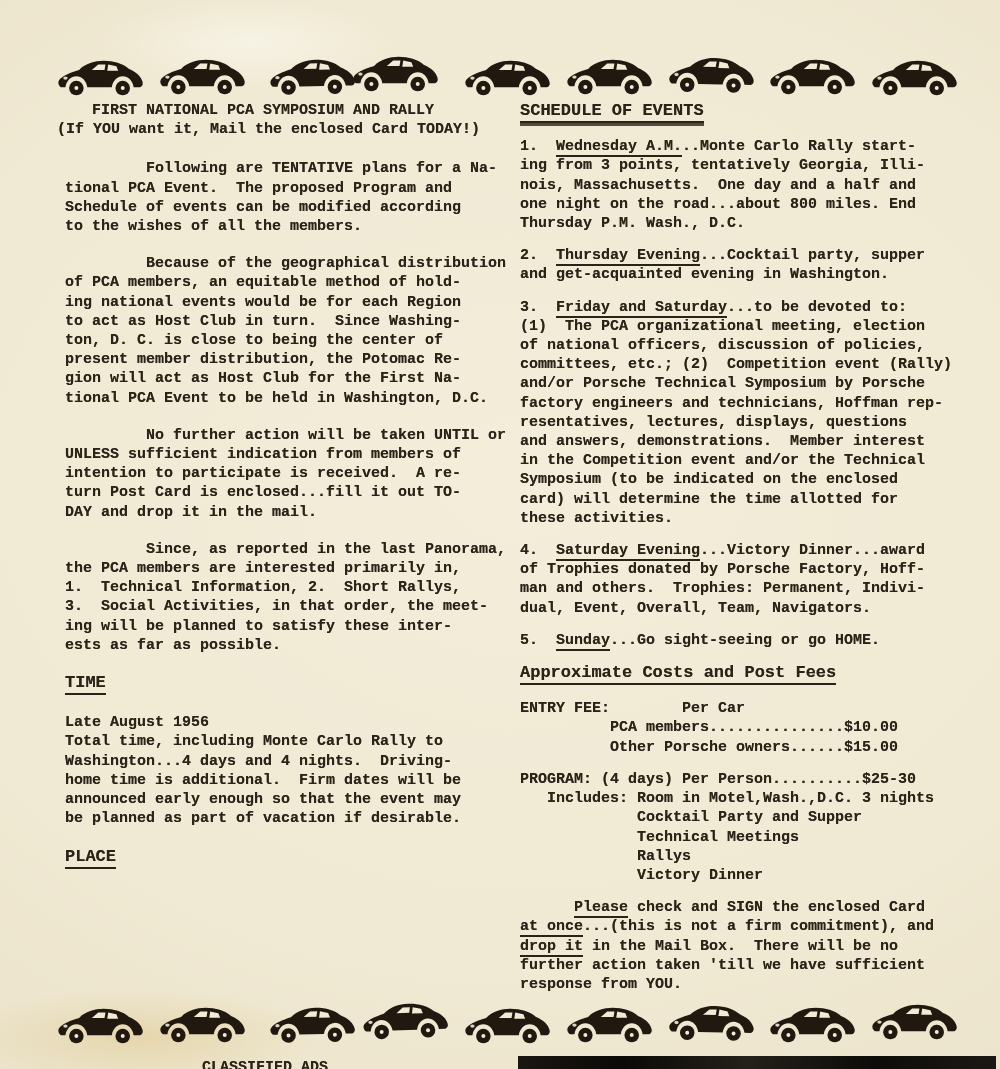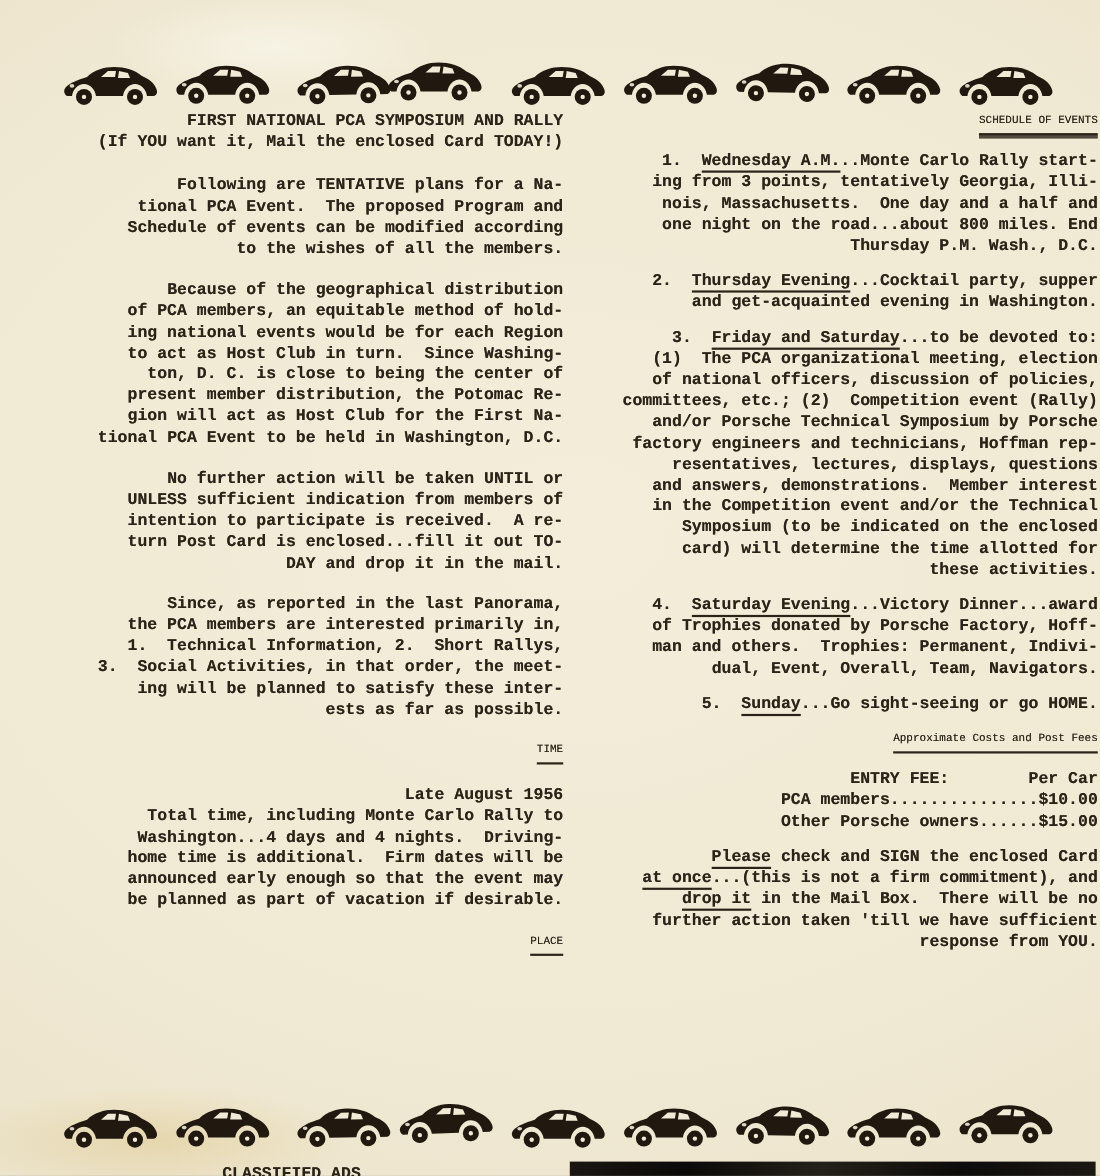--- a/index.html
+++ b/index.html
@@ -6,21 +6,20 @@
   .page {
     position:relative; width:1000px; height:1069px; overflow:hidden;
     background:
       radial-gradient(ellipse 260px 70px at 14% 97%, rgba(202,160,56,0.22), transparent 70%),
       radial-gradient(ellipse 200px 60px at 25% 4%, rgba(255,255,250,0.45), transparent 75%),
       radial-gradient(ellipse 900px 700px at 52% 45%, #f3edda 0%, #f0e9d3 70%, #ece4cc 100%);
     color:#2b2318;
     font-family:"Liberation Mono","DejaVu Sans Mono",monospace;
     font-size:15px; line-height:19.2px; font-weight:700;
     text-shadow:0 0 0.6px rgba(43,35,24,0.65);
-    text-align:right;
   }
   .car-row { position:absolute; left:56px; right:42px; height:42px;
     display:flex; justify-content:space-between; align-items:flex-end; color:#211810; }
   .car-row-top { top:56px; }
   .car-row-bottom { top:1004px; }
   .car { width:88px; height:40px; flex:0 0 auto; }
   .car-row .car:nth-child(odd) { transform:translateY(1px); }
   .car-row .car:nth-child(3) { transform:translateX(8px) rotate(-1deg); }
   .car-row .car:nth-child(4) { transform:translateX(-10px) translateY(-3px); }
   .car-row .car:nth-child(7) { transform:translateY(-2px) rotate(1deg); }
@@ -31,21 +30,21 @@
   .col-left  { width:447px; margin-left:65px; }
   .col-right { width:478px; margin-left:8px; }
 
   .tw { white-space:pre-wrap; margin:0 0 18px 0; }
   .col-right .tw { margin-bottom:13px; }
 
   .title-block { margin-bottom:20px; white-space:pre; }
   .title-l1 { padding-left:27px; }
   .title-l2 { margin-left:-8px; }
 
-  h2 { font-size:10px; line-height:19.2px; font-weight:400; margin:0 0 18px 0; }
+  h2 { font-size:17px; line-height:19.2px; font-weight:700; margin:0 0 18px 0; }
   .col-right h2 { margin-bottom:14px; }
   h2 .hu { display:inline-block; border-bottom:2px solid currentColor; padding-bottom:1px; }
   h2.double .hu { box-shadow:0 3px 0 rgba(43,35,24,0.8); }
   .ul { border-bottom:2px solid currentColor; }
 
   .classified { position:absolute; top:1058px; left:202px; white-space:pre; }
   .photo-edge { position:absolute; top:1056px; left:518px; width:478px; height:13px;
     background:linear-gradient(90deg,#191613,#0c0a08 22%,#24211a 48%,#0e0c0a 74%,#1b1814);
   }
 </style>
@@ -159,20 +158,26 @@
 these activities.</span></p>
       <p class="tw"><span>4.  </span><span class="ul">Saturday Evening</span><span>...Victory Dinner...award
 of Trophies donated by Porsche Factory, Hoff-
 man and others.  Trophies: Permanent, Indivi-
 dual, Event, Overall, Team, Navigators.</span></p>
       <p class="tw"><span>5.  </span><span class="ul">Sunday</span><span>...Go sight-seeing or go HOME.</span></p>
       <h2><span class="hu">Approximate Costs and Post Fees</span></h2>
       <p class="tw">ENTRY FEE:        Per Car
           PCA members...............$10.00
           Other Porsche owners......$15.00</p>
+      <p class="tw">PROGRAM: (4 days) Per Person..........$25-30
+   Includes: Room in Motel,Wash.,D.C. 3 nights
+             Cocktail Party and Supper
+             Technical Meetings
+             Rallys
+             Victory Dinner</p>
       <p class="tw"><span>      </span><span class="ul">Please</span><span> check and SIGN the enclosed Card
 </span><span class="ul">at once</span><span>...(this is not a firm commitment), and
 </span><span class="ul">drop it</span><span> in the Mail Box.  There will be no
 further action taken 'till we have sufficient
 response from YOU.</span></p>
     </div>
 
   </div>
 
   <div class="car-row car-row-bottom">

